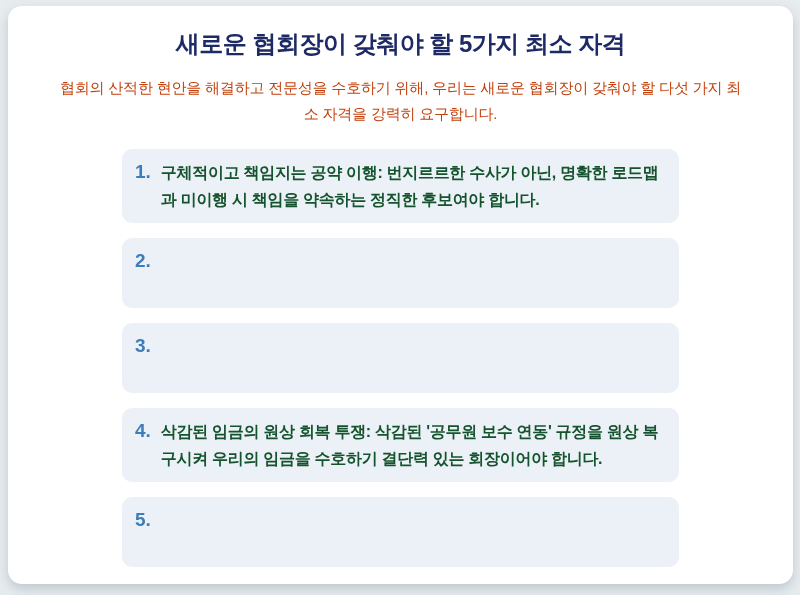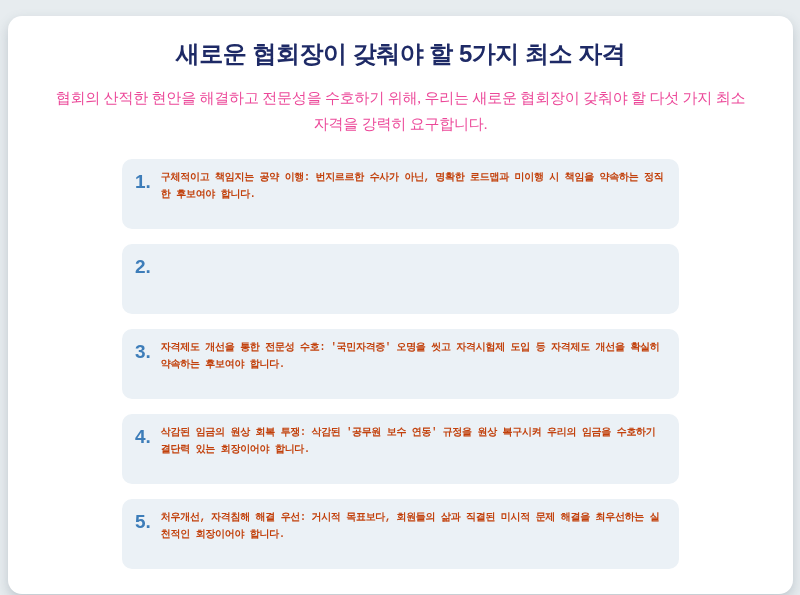--- a/index.html
+++ b/index.html
@@ -10,21 +10,21 @@
     width: 800px;
     height: 595px;
     background: #e7ecef;
     font-family: "Liberation Sans", sans-serif;
     overflow: hidden;
     position: relative;
   }
   .card {
     position: absolute;
     left: 8px;
-    top: 16px;
+    top: 6px;
     width: 785px;
     height: 578px;
     background: #ffffff;
     border-radius: 14px;
     box-shadow: 0 5px 12px rgba(100, 115, 130, 0.30);
     box-sizing: border-box;
   }
   .page-title {
     margin: 0;
     padding-top: 22px;
@@ -33,23 +33,22 @@
     font-weight: 800;
     letter-spacing: -0.5px;
     color: #1e2a66;
   }
   .intro {
     width: 690px;
     margin: 15px auto 0;
     text-align: center;
     font-size: 15px;
     line-height: 1.75;
-    color: #ec4899;
+    color: #c2410c;
     letter-spacing: -0.2px;
-    font-family: Liberation Serif, serif;
   }
   .qual-list {
     width: 557px;
     margin: 21px auto 0;
     display: flex;
     flex-direction: column;
     gap: 15px;
   }
   .qual-item {
     background: #ebf1f6;
@@ -62,49 +61,46 @@
   }
   .qual-num {
     flex: 0 0 auto;
     color: #3d7db9;
     font-weight: 800;
     font-size: 19px;
     line-height: 1.35;
     margin-right: 10px;
   }
   .qual-text {
-    color: #c2410c;
+    color: #14532d;
     font-weight: 700;
-    font-size: 10px;
+    font-size: 16px;
     line-height: 1.7;
     letter-spacing: -0.3px;
-    font-family: Liberation Mono, monospace;
   }
 </style>
 </head>
 <body>
 
 <div class="card">
   <h1 class="page-title">새로운 협회장이 갖춰야 할 5가지 최소 자격</h1>
   <p class="intro">협회의 산적한 현안을 해결하고 전문성을 수호하기 위해, 우리는 새로운 협회장이 갖춰야 할 다섯 가지 최소 자격을 강력히 요구합니다.</p>
 
   <div class="qual-list">
     <div class="qual-item">
       <span class="qual-num">1.</span>
       <span class="qual-text">구체적이고 책임지는 공약 이행: 번지르르한 수사가 아닌, 명확한 로드맵과 미이행 시 책임을 약속하는 정직한 후보여야 합니다.</span>
     </div>
     <div class="qual-item">
       <span class="qual-num">2.</span>
     </div>
     <div class="qual-item">
       <span class="qual-num">3.</span>
-      <span class="qual-text">자격제도 개선을 통한 전문성 수호: '국민자격증' 오명을 씻고 자격시험제 도입 등 자격제도 개선을 확실히 약속하는 후보여야 합니다.</span>
     </div>
     <div class="qual-item">
       <span class="qual-num">4.</span>
       <span class="qual-text">삭감된 임금의 원상 회복 투쟁: 삭감된 '공무원 보수 연동' 규정을 원상 복구시켜 우리의 임금을 수호하기 결단력 있는 회장이어야 합니다.</span>
     </div>
     <div class="qual-item">
       <span class="qual-num">5.</span>
-      <span class="qual-text">처우개선, 자격침해 해결 우선: 거시적 목표보다, 회원들의 삶과 직결된 미시적 문제 해결을 최우선하는 실천적인 회장이어야 합니다.</span>
     </div>
   </div>
 </div>
 
 </body></html>

